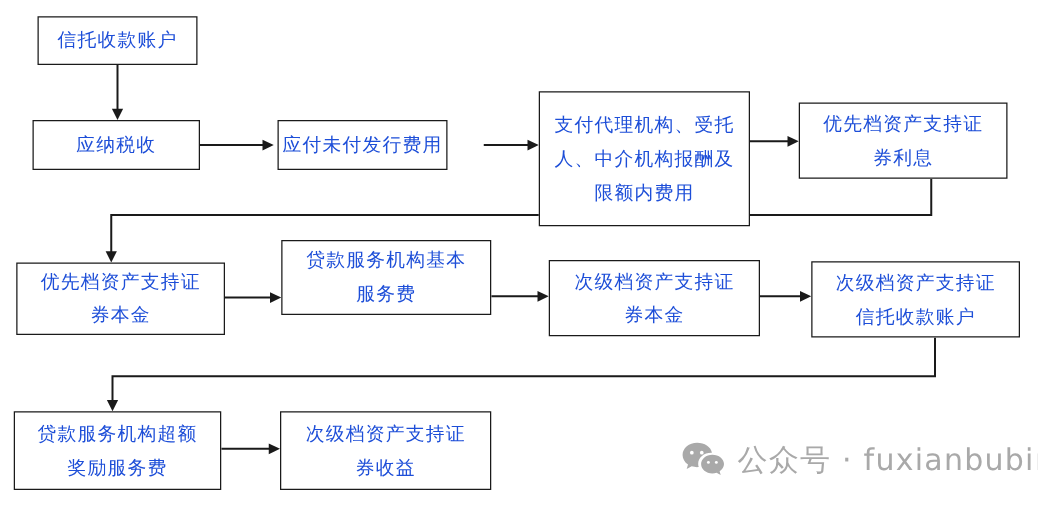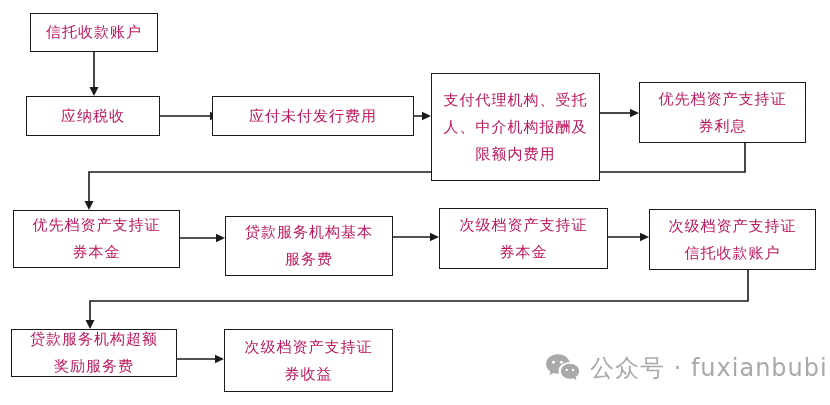--- a/index.html
+++ b/index.html
@@ -20,21 +20,21 @@
   .node {
     position: absolute;
     box-sizing: border-box;
     background: #ffffff;
     border: 1.5px solid #1a1a1a;
     display: flex;
     flex-direction: column;
     align-items: center;
     justify-content: center;
     text-align: center;
-    color: #be185d;
+    color: #1d4ed8;
     font-size: 15px;
     letter-spacing: 1px;
     z-index: 2;
   }
   .nline {
     line-height: 27px;
     white-space: nowrap;
   }
   .watermark {
     position: absolute;
@@ -85,56 +85,56 @@
   </svg>
 
   <div class="node" style="left:30px; top:13px; width:128px; height:39px">
     <div class="nline">信托收款账户</div>
   </div>
 
   <div class="node" style="left:26px; top:96px; width:134px; height:40px">
     <div class="nline">应纳税收</div>
   </div>
 
-  <div class="node" style="left:212px; top:96px; width:202px; height:40px">
+  <div class="node" style="left:222px; top:96px; width:136px; height:40px">
     <div class="nline">应付未付发行费用</div>
   </div>
 
   <div class="node" style="left:431px; top:73px; width:169px; height:108px">
     <div class="nline">支付代理机构、受托</div>
     <div class="nline">人、中介机构报酬及</div>
     <div class="nline">限额内费用</div>
   </div>
 
   <div class="node" style="left:639px; top:82px; width:167px; height:61px">
     <div class="nline">优先档资产支持证</div>
     <div class="nline">券利息</div>
   </div>
 
   <div class="node" style="left:13px; top:210px; width:167px; height:58px">
     <div class="nline">优先档资产支持证</div>
     <div class="nline">券本金</div>
   </div>
 
-  <div class="node" style="left:225px; top:216px; width:168px; height:60px">
+  <div class="node" style="left:225px; top:192px; width:168px; height:60px">
     <div class="nline">贷款服务机构基本</div>
     <div class="nline">服务费</div>
   </div>
 
   <div class="node" style="left:439px; top:208px; width:169px; height:61px">
     <div class="nline">次级档资产支持证</div>
     <div class="nline">券本金</div>
   </div>
 
   <div class="node" style="left:649px; top:209px; width:167px; height:61px">
     <div class="nline">次级档资产支持证</div>
     <div class="nline">信托收款账户</div>
   </div>
 
-  <div class="node" style="left:11px; top:329px; width:166px; height:48px">
+  <div class="node" style="left:11px; top:329px; width:166px; height:63px">
     <div class="nline">贷款服务机构超额</div>
     <div class="nline">奖励服务费</div>
   </div>
 
   <div class="node" style="left:224px; top:329px; width:169px; height:63px">
     <div class="nline">次级档资产支持证</div>
     <div class="nline">券收益</div>
   </div>
 
   <div class="watermark">

